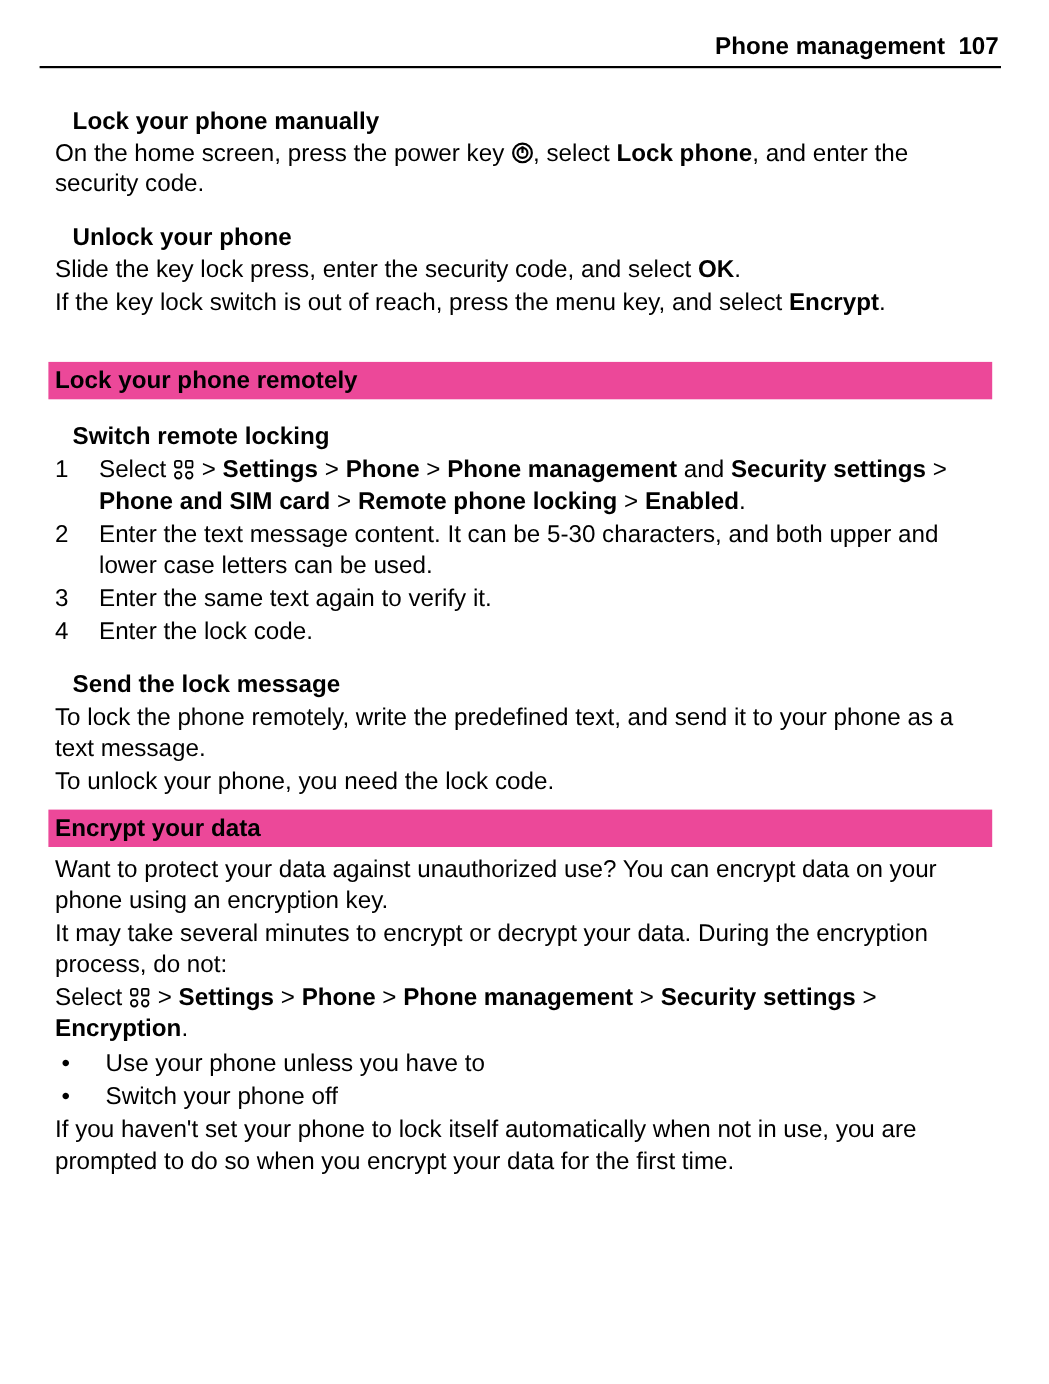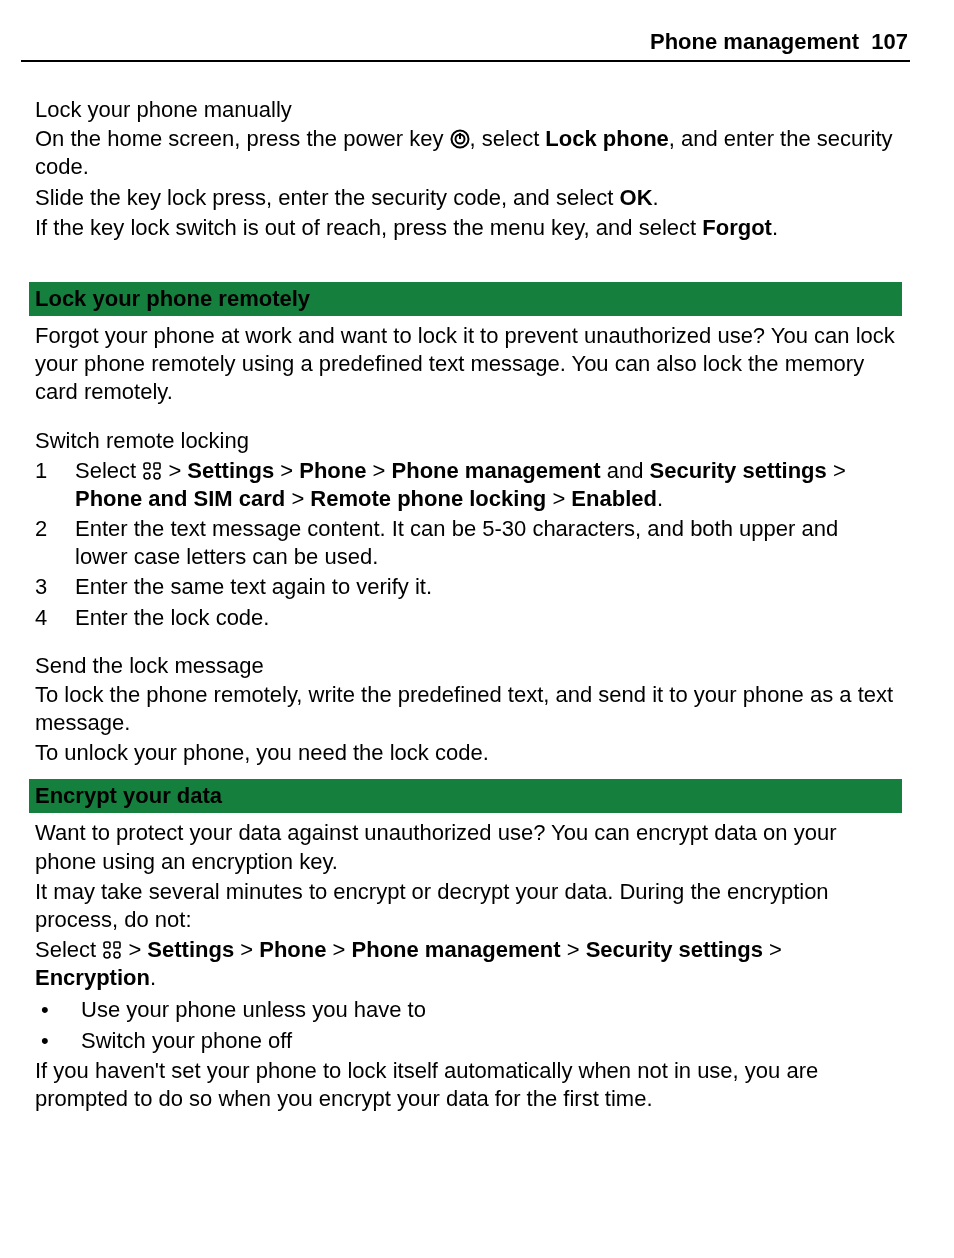--- a/index.html
+++ b/index.html
@@ -1,38 +1,38 @@
 <!DOCTYPE html>
 <html><head>
 <meta charset="utf-8">
 <style>
   html,body{margin:0;padding:0;background:#fff;}
   .page{
     width:954px;
     height:1258px;
     box-sizing:border-box;
-    padding:28px 44px 40px 21px;
+    padding:28px 44px 40px 36px;
     font-family:"Segoe UI","Helvetica Neue",Arial,sans-serif;
     color:#000;
     font-size:22px;
     line-height:1.28;
   }
   .hdr{
     text-align:right;
     font-weight:700;
     font-size:22px;
     border-bottom:2px solid #000;
     padding:0 2px 4px 0;
     margin:0 0 34px 0;
   }
   .content{padding:0 14px;}
-  .h{font-weight:400;margin:20px 0 1px 0;}
+  .h{font-weight:700;margin:20px 0 1px 16px;}
   .h.first{margin-top:0;}
   .bar{
-    background:#15803d;
+    background:#ec4899;
     font-weight:700;
     padding:3px 6px;
     margin:40px -6px 6px -6px;
   }
   p{margin:0 0 2px 0;}
   p.gap{}
   b{font-weight:700;}
   .ol{margin:2px 0 0 0;}
   .li{display:flex;margin:0 0 2px 0;}
   .li .n{width:40px;flex:none;}
@@ -65,29 +65,29 @@
 
     <div class="h first">Lock your phone manually</div>
     <p>
       <span>On the home screen, press the power key </span><span class="ico-power"><svg viewBox="0 0 20 20">
             <circle cx="10" cy="10" r="8.5" fill="none" stroke="#000" stroke-width="2"></circle>
             <circle cx="10" cy="10" r="4.5" fill="none" stroke="#000" stroke-width="2"></circle>
             <line x1="10" y1="4" x2="10" y2="10" stroke="#000" stroke-width="2"></line>
           </svg></span><span>, select </span><b>Lock phone</b><span>, and enter the security code.</span>
     </p>
 
+    <div class="h">Unlock your phone</div>
     <p>
       <span>Slide the key lock press, enter the security code, and select </span><b>OK</b><span>.</span>
     </p>
     <p>
-      <span>If the key lock switch is out of reach, press the menu key, and select </span><b>Forgot</b><span>.</span>
+      <span>If the key lock switch is out of reach, press the menu key, and select </span><b>Encrypt</b><span>.</span>
     </p>
 
     <div class="bar">Lock your phone remotely</div>
-    <p>Forgot your phone at work and want to lock it to prevent unauthorized use? You can lock your phone remotely using a predefined text message. You can also lock the memory card remotely.</p>
 
     <div class="h">Switch remote locking</div>
     <div class="ol">
       <div class="li">
         <div class="n">1</div>
         <div class="t">
           <span>Select </span><span class="ico-apps"><svg viewBox="0 0 20 20">
                 <rect x="2" y="2" width="6" height="6" rx="2" fill="none" stroke="#000" stroke-width="1.6"></rect>
                 <rect x="12" y="2" width="6" height="6" rx="1" fill="none" stroke="#000" stroke-width="1.6"></rect>
                 <rect x="2" y="12" width="6" height="6" rx="3" fill="none" stroke="#000" stroke-width="1.6"></rect>

